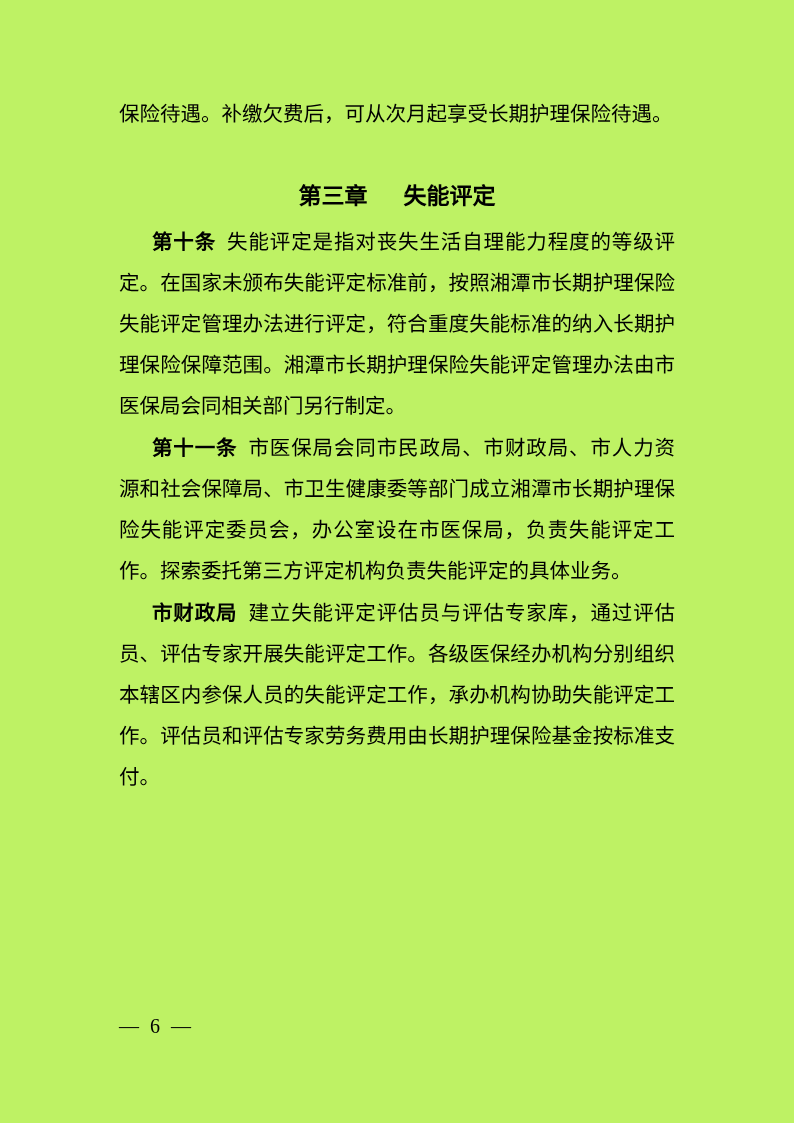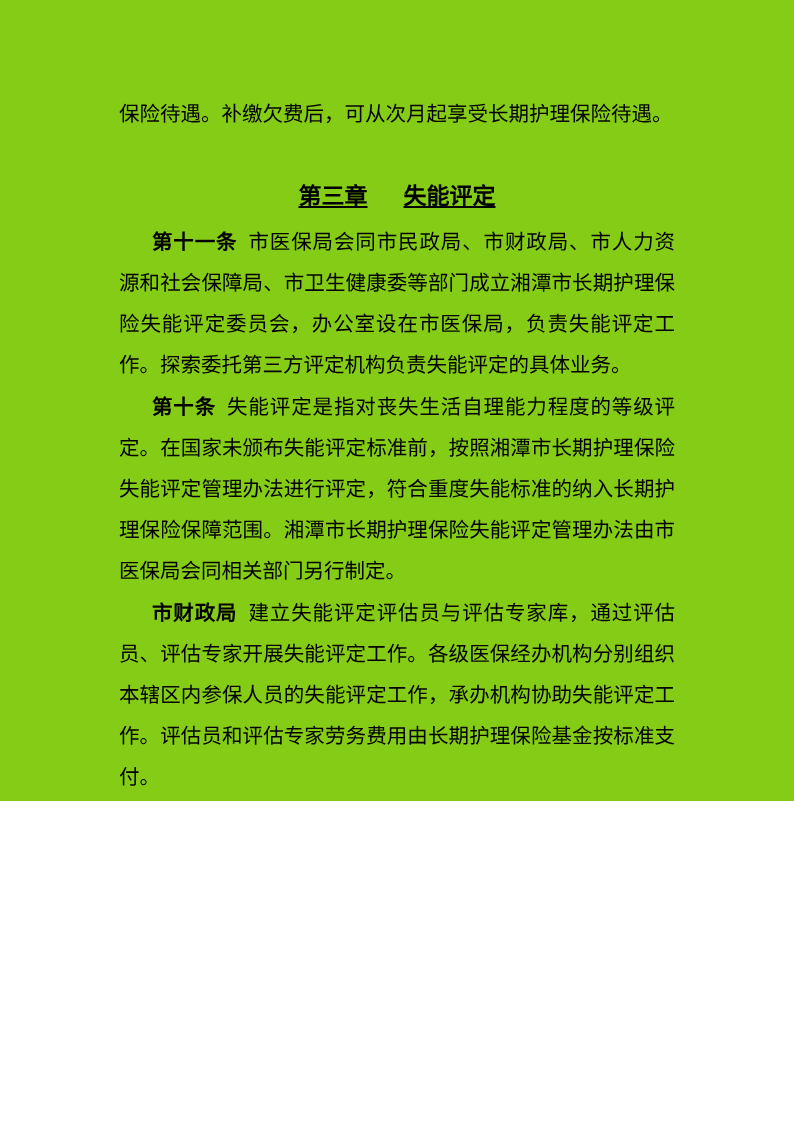--- a/index.html
+++ b/index.html
@@ -3,22 +3,22 @@
 <meta charset="utf-8">
 <style>
   html, body {
     margin: 0;
     padding: 0;
     background: #ffffff;
   }
   .page {
     position: relative;
     width: 794px;
-    height: 801px;
-    background: #84cc16;
+    height: 1123px;
+    background: #bef264;
     color: #000000;
     font-family: "Liberation Serif", "DejaVu Serif", serif;
     overflow: hidden;
   }
   .content {
     position: absolute;
     left: 119px;
     top: 94px;
     width: 556px;
   }
@@ -39,21 +39,20 @@
     font-family: "Liberation Sans", "DejaVu Sans", sans-serif;
     margin-right: 11px;
   }
   .chapter-heading {
     margin: 39px 0 2px 0;
     font-size: 23px;
     line-height: 45px;
     font-weight: bold;
     font-family: "Liberation Sans", "DejaVu Sans", sans-serif;
     text-align: center;
-    text-decoration: underline;
   }
   .chapter-heading .chapter-number {
     margin-right: 36px;
   }
   .page-footer {
     position: absolute;
     left: 119px;
     top: 1012px;
     font-size: 20px;
     line-height: 28px;
@@ -61,20 +60,20 @@
     font-family: "Liberation Serif", "DejaVu Serif", serif;
   }
 </style>
 </head>
 <body>
 
 <div class="page">
   <main class="content" id="doc-body">
       <p class="body-para"><span>保险待遇。补缴欠费后，可从次月起享受长期护理保险待遇。</span></p>
       <h2 class="chapter-heading"><span class="chapter-number">第三章</span><span class="chapter-title">失能评定</span></h2>
+      <p class="body-para indent"><b class="article-label">第十条</b><span>失能评定是指对丧失生活自理能力程度的等级评定。在国家未颁布失能评定标准前，按照湘潭市长期护理保险失能评定管理办法进行评定，符合重度失能标准的纳入长期护理保险保障范围。湘潭市长期护理保险失能评定管理办法由市医保局会同相关部门另行制定。</span></p>
       <p class="body-para indent"><b class="article-label">第十一条</b><span>市医保局会同市民政局、市财政局、市人力资源和社会保障局、市卫生健康委等部门成立湘潭市长期护理保险失能评定委员会，办公室设在市医保局，负责失能评定工作。探索委托第三方评定机构负责失能评定的具体业务。</span></p>
-      <p class="body-para indent"><b class="article-label">第十条</b><span>失能评定是指对丧失生活自理能力程度的等级评定。在国家未颁布失能评定标准前，按照湘潭市长期护理保险失能评定管理办法进行评定，符合重度失能标准的纳入长期护理保险保障范围。湘潭市长期护理保险失能评定管理办法由市医保局会同相关部门另行制定。</span></p>
       <p class="body-para indent"><b class="article-label">市财政局</b><span>建立失能评定评估员与评估专家库，通过评估员、评估专家开展失能评定工作。各级医保经办机构分别组织本辖区内参保人员的失能评定工作，承办机构协助失能评定工作。评估员和评估专家劳务费用由长期护理保险基金按标准支付。</span></p>
     </main>
   <footer class="page-footer">
     <span>— 6 —</span>
   </footer>
 </div>
 
 </body></html>

